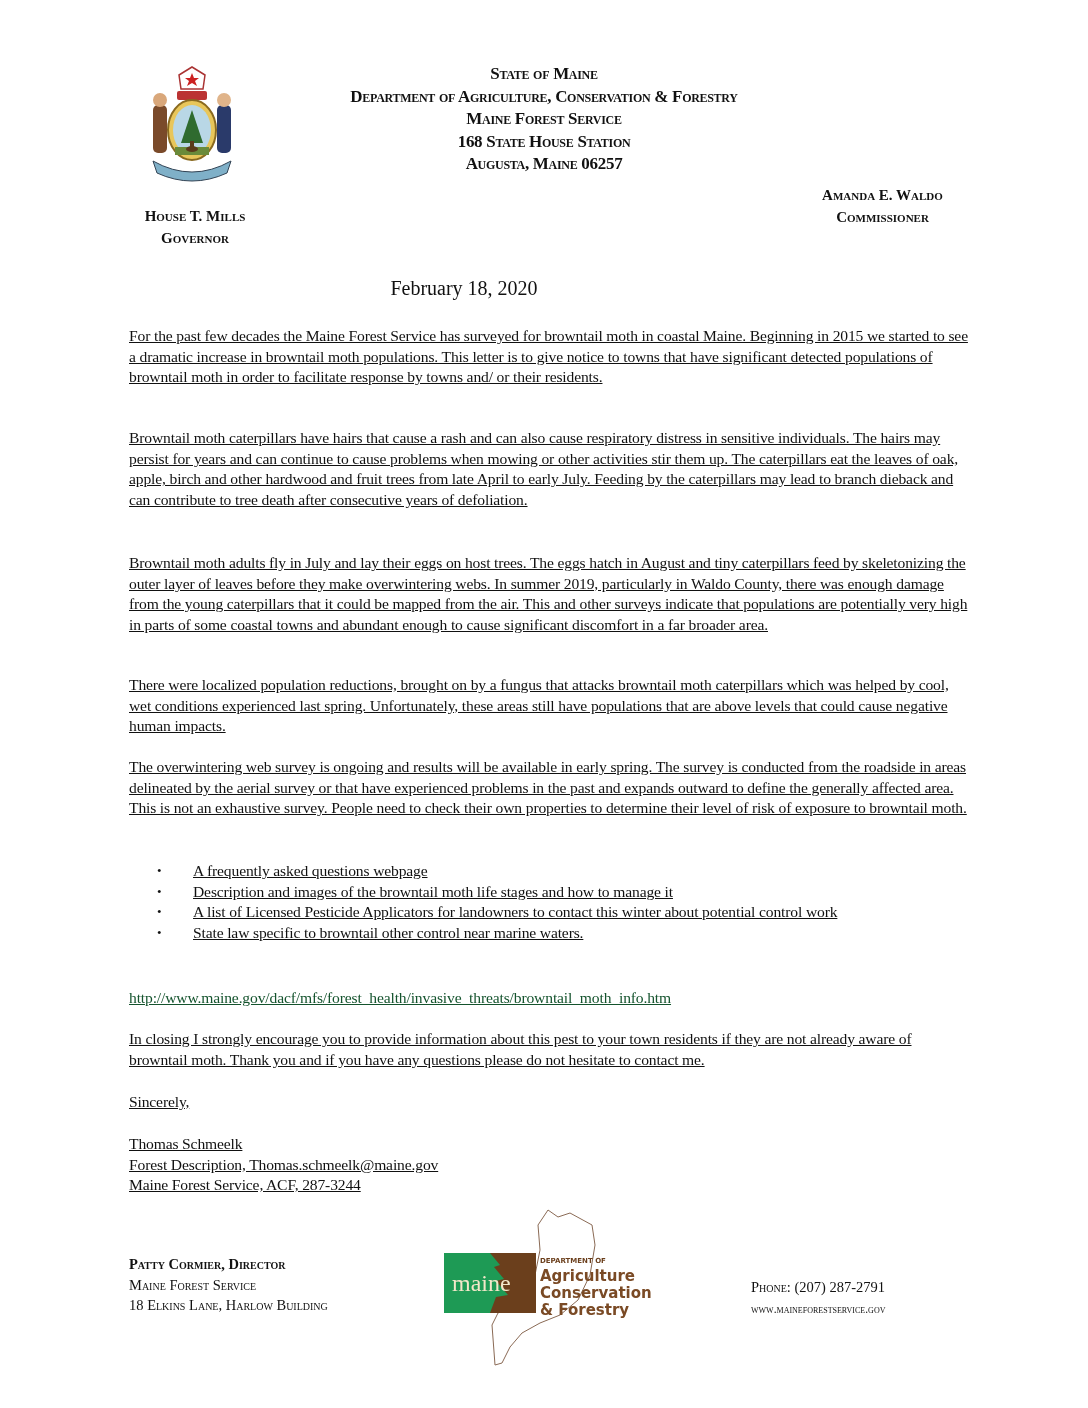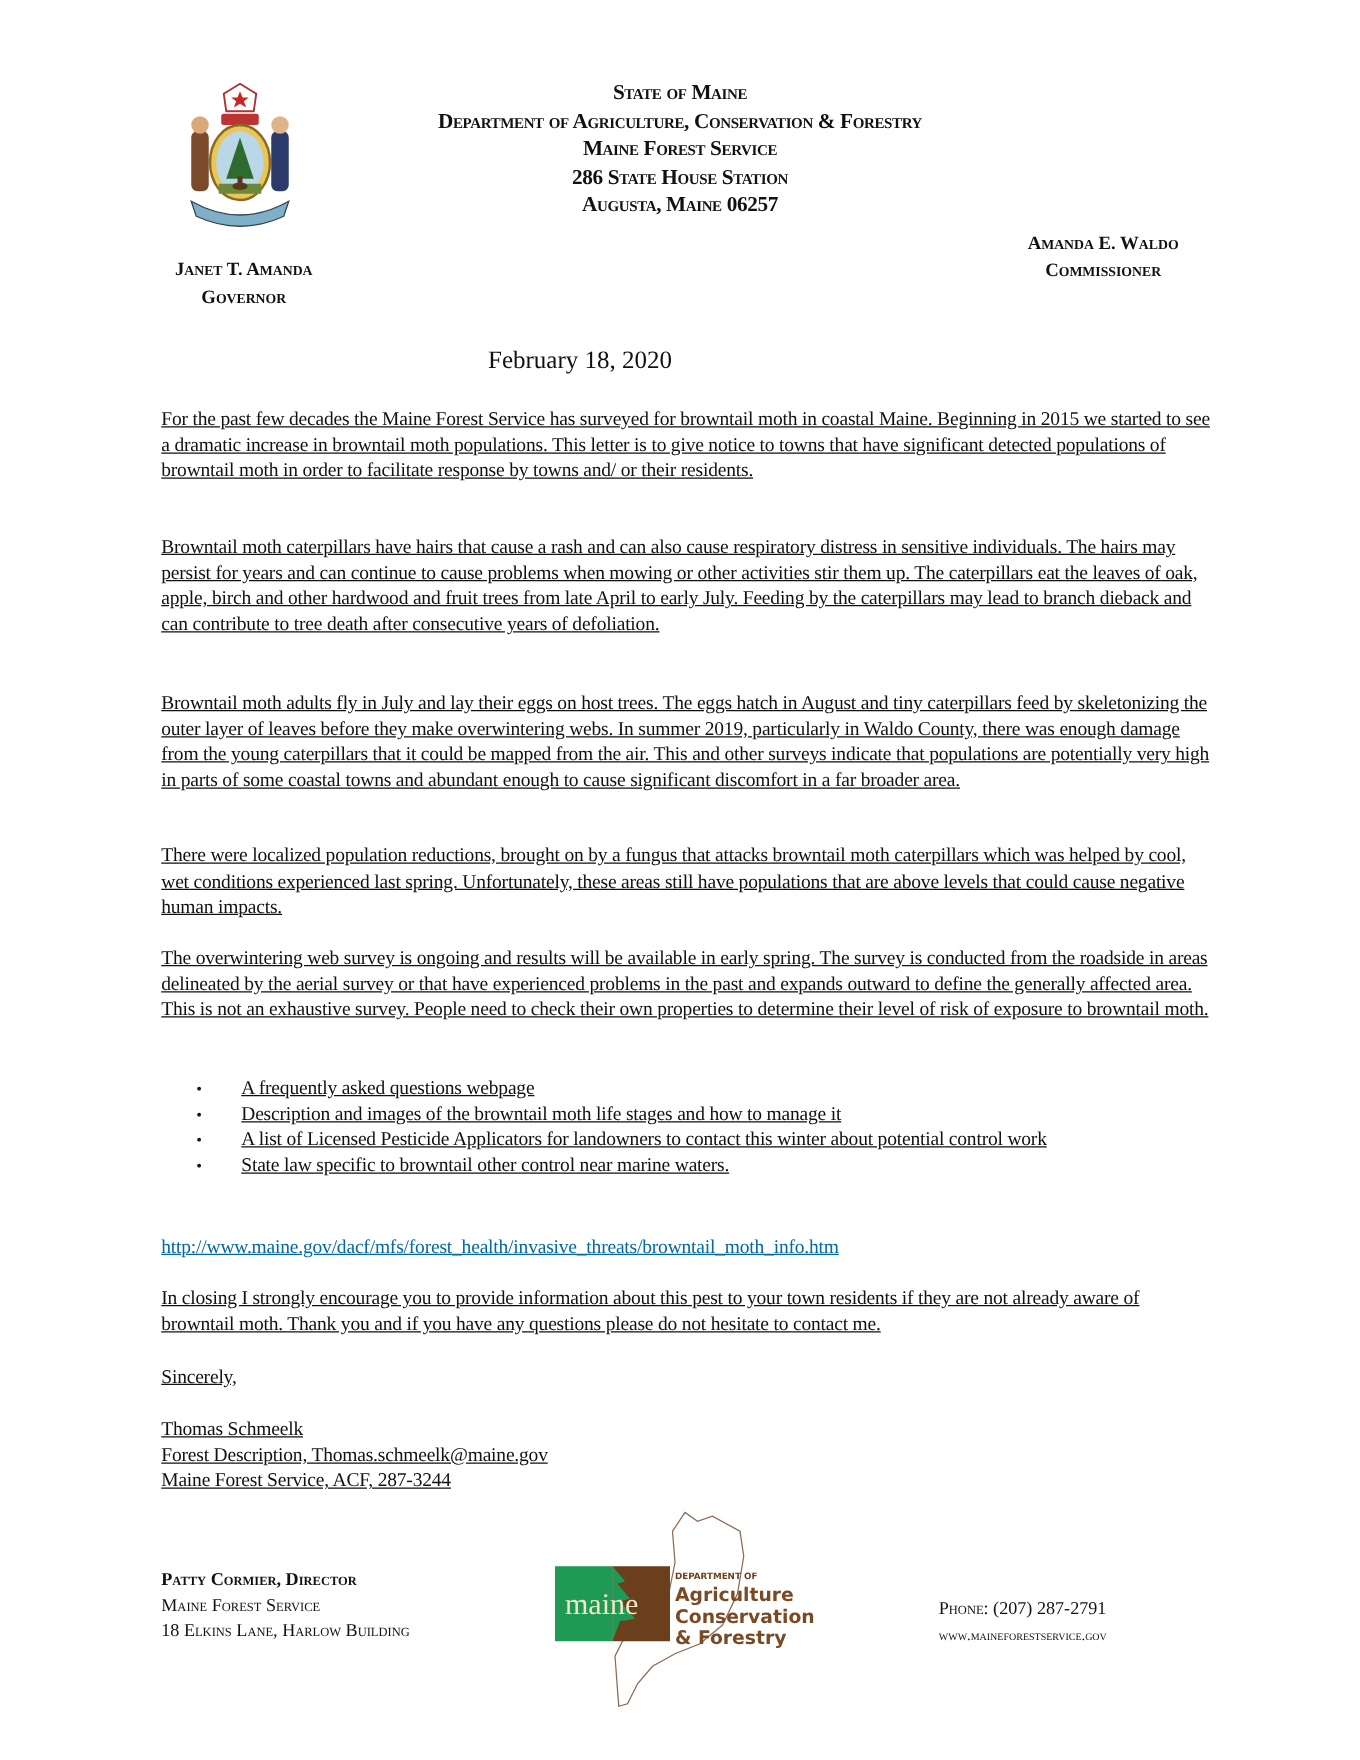--- a/index.html
+++ b/index.html
@@ -16,21 +16,21 @@
   .body p { margin: 0; }
   .p1 { top: 326px; }
   .p2 { top: 428px; }
   .p3 { top: 553px; }
   .p4 { top: 675px; }
   .p5 { top: 757px; }
   .p6 { top: 861px; }
   ul.bul { list-style: none; margin: 0; padding: 0; }
   ul.bul li { position: relative; padding-left: 36px; margin-left: 28px; }
   ul.bul li .dot { position: absolute; left: 0; top: 0; font-size: 13px; }
-  .link { top: 988px; color: #0369a1; cursor: pointer; }
+  .link { top: 988px; color: #14532d; cursor: pointer; }
   .p7 { top: 1029px; }
   .sinc { top: 1092px; }
   .sig { top: 1134px; }
   .foot-left { left: 129px; top: 1254px; font-size: 14.5px; line-height: 20.5px; }
   .foot-right { left: 751px; top: 1276px; font-size: 14.5px; line-height: 22px; }
   .foot-right .web { font-size: 11.5px; }
   .seal { left: 145px; top: 65px; width: 95px; height: 118px; }
   .logo { left: 440px; top: 1205px; width: 230px; height: 170px; }
 </style>
 </head>
@@ -52,26 +52,26 @@
     <rect x="72" y="40" width="14" height="48" fill="#2a3a6a" rx="5"></rect>
     <circle cx="79" cy="35" r="7" fill="#e0b48a"></circle>
     <path d="M8 96 Q47 118 86 96 L82 108 Q47 124 12 108 Z" fill="#7fb0c8" stroke="#345" stroke-width="1"></path>
   </svg>
 </div>
 
 <div class="abs hdr sc">
   <div>State of Maine</div>
   <div>Department of Agriculture, Conservation &amp; Forestry</div>
   <div>Maine Forest Service</div>
-  <div>286 State House Station</div>
+  <div>168 State House Station</div>
   <div>Augusta, Maine 06257</div>
 </div>
 
 <div class="abs gov sc">
-  <div>Janet T. Amanda</div>
+  <div>House T. Mills</div>
   <div>Governor</div>
 </div>
 
 <div class="abs com sc">
   <div>Amanda E. Waldo</div>
   <div>Commissioner</div>
 </div>
 
 <div class="abs date">February 18, 2020</div>
 

